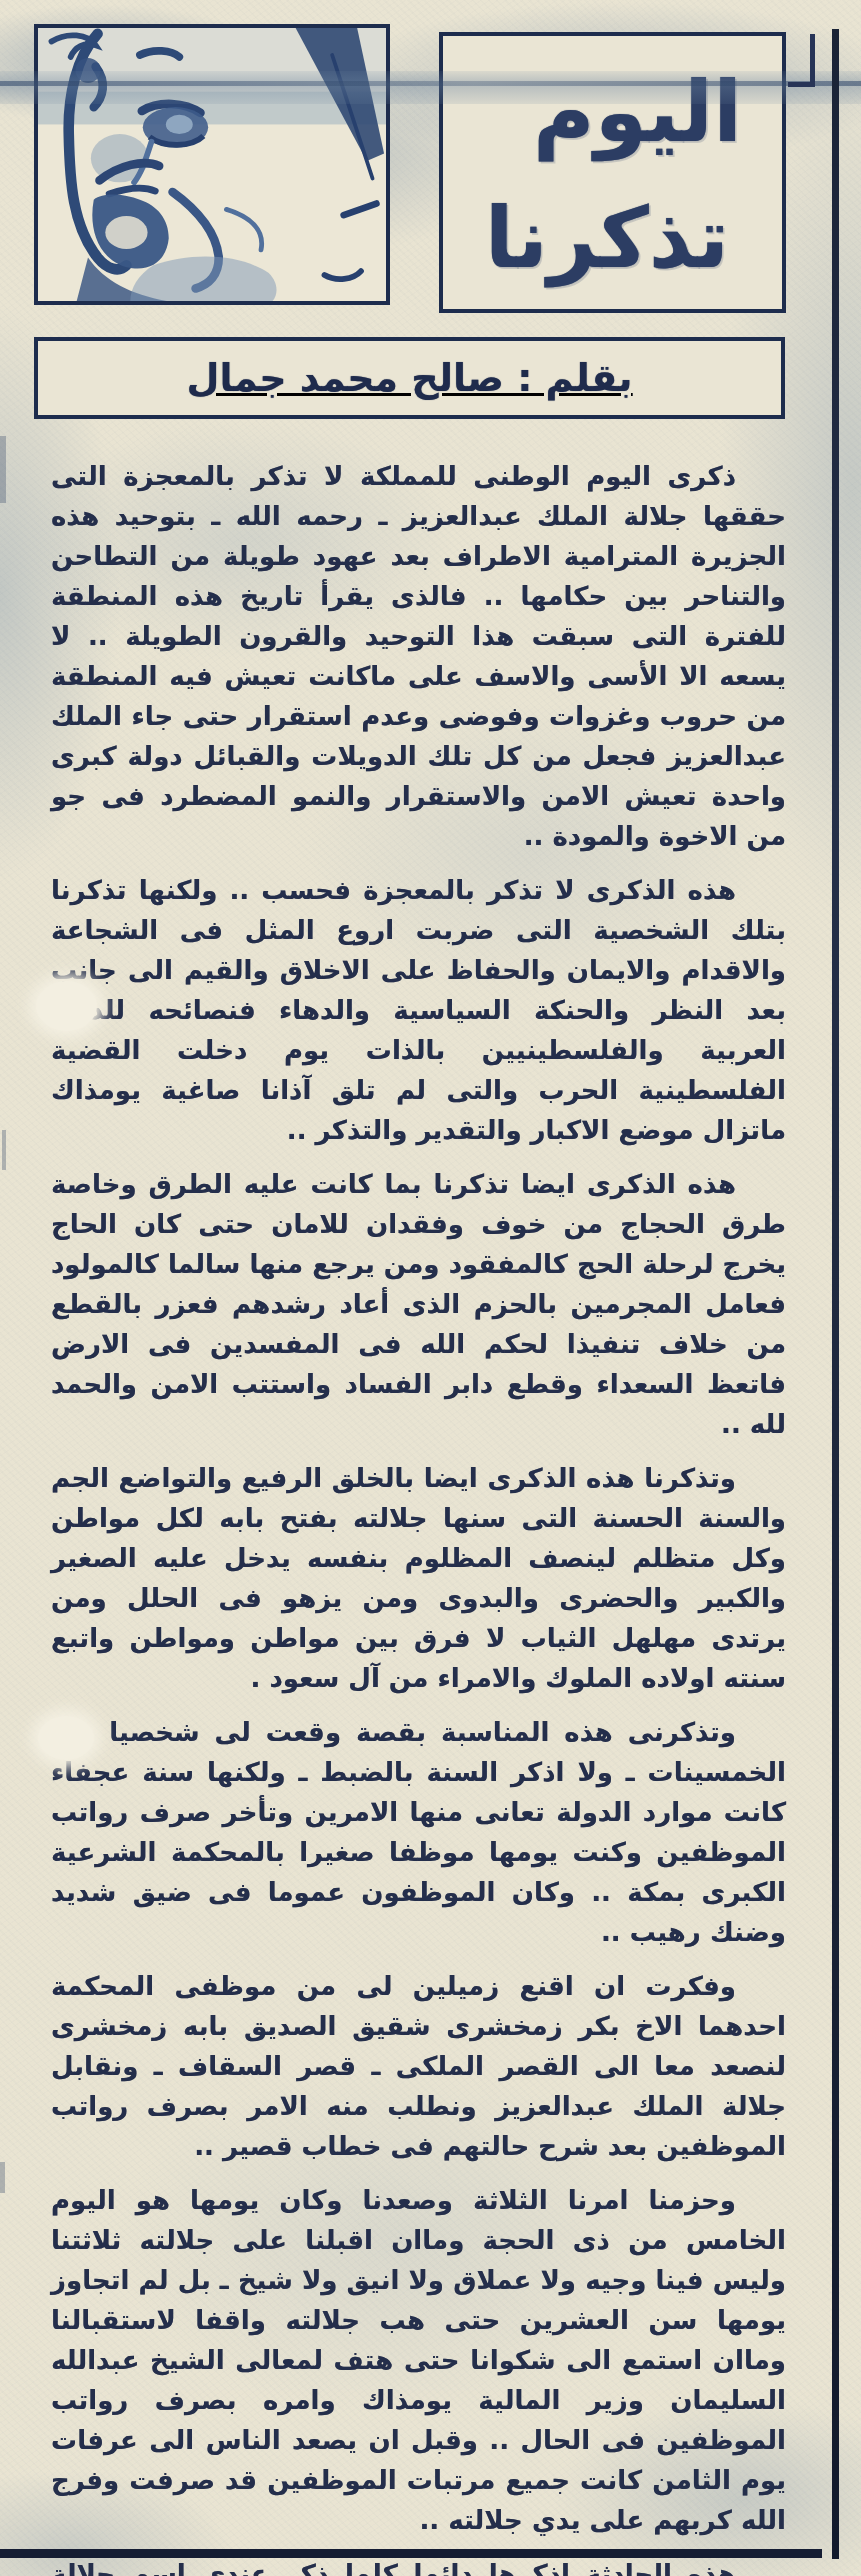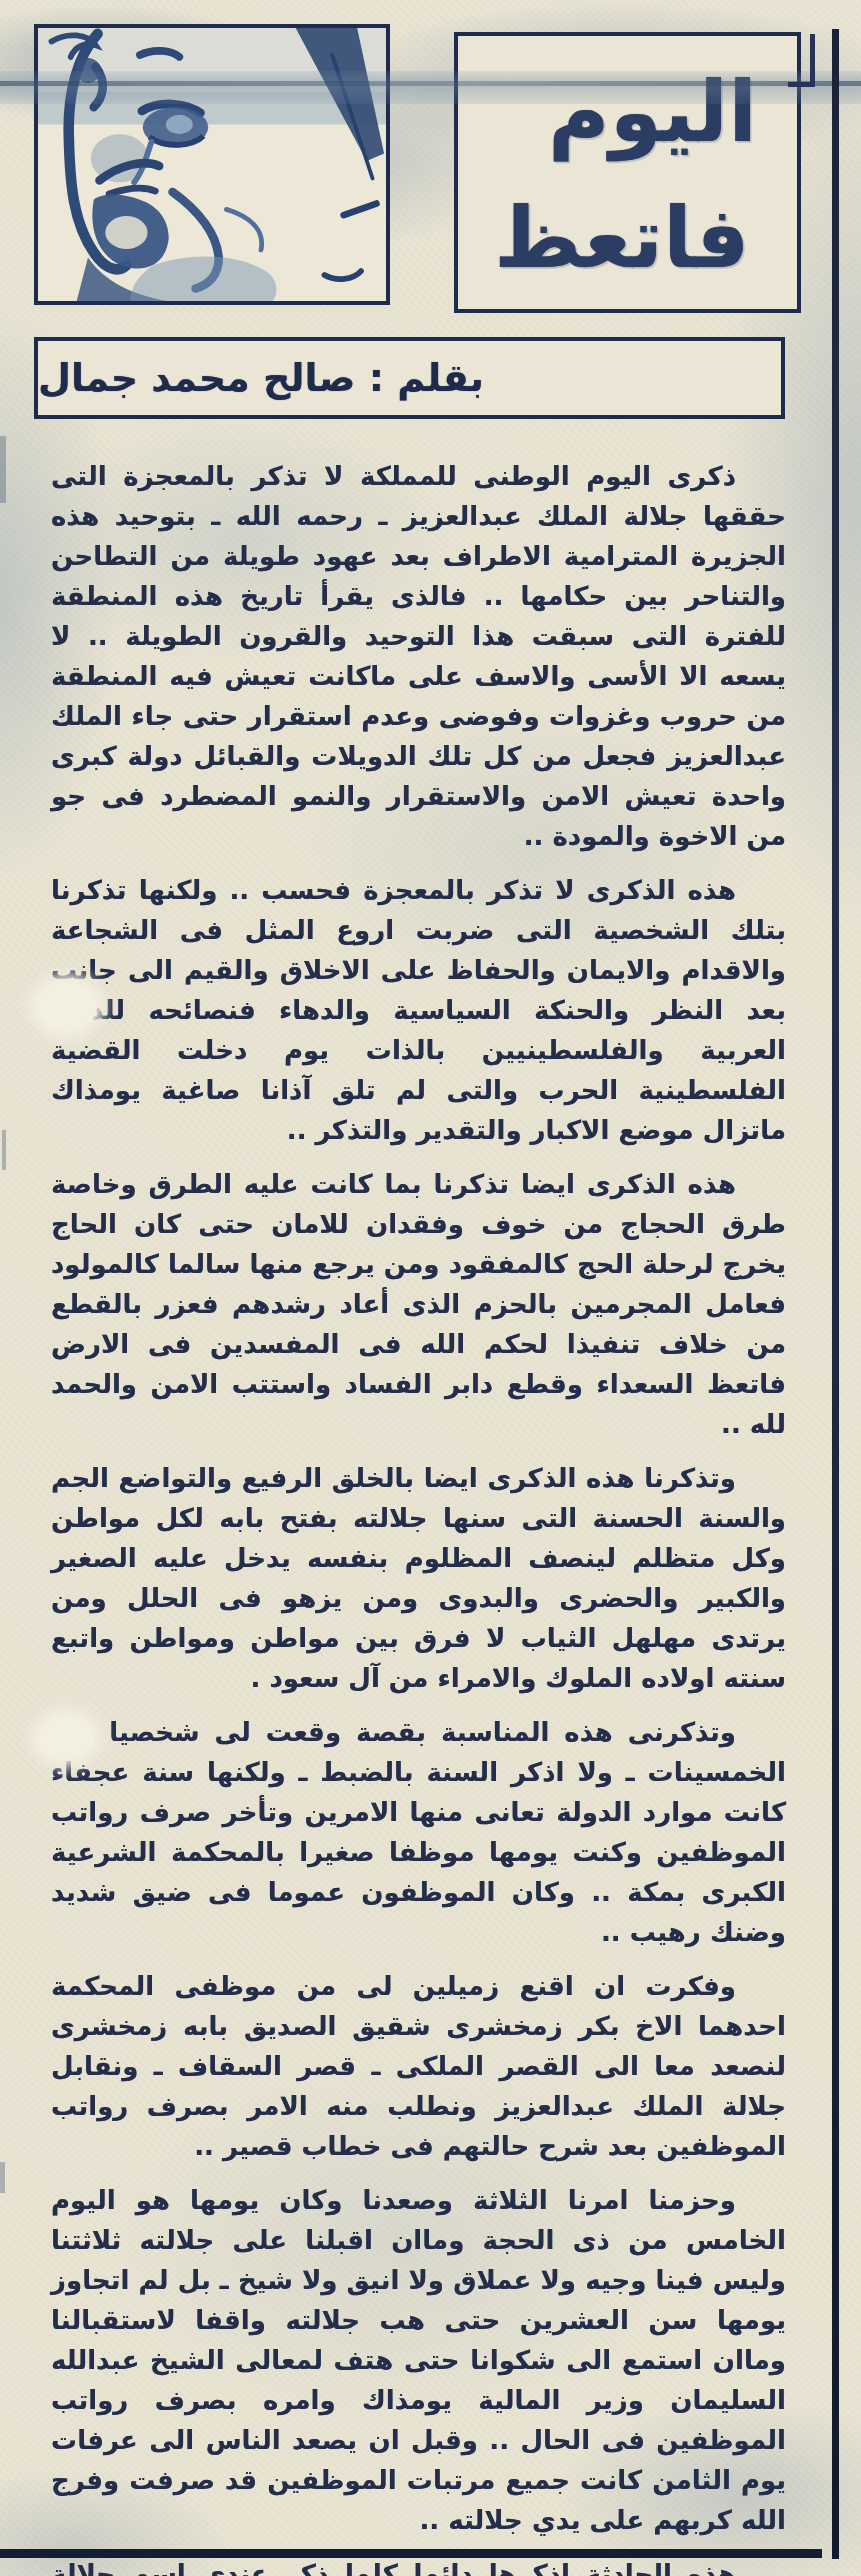--- a/index.html
+++ b/index.html
@@ -40,33 +40,33 @@
   
   .photo-box{
     position:absolute;left:34px;top:24px;width:356px;height:281px;
     border:4.8px solid #1d2c4d;box-sizing:border-box;background:#ece7d6;
   }
   .photo-box svg{display:block;width:100%;height:100%;}
   .title-box{
     position:absolute;left:439px;top:32px;width:347px;height:281px;
     border:4.8px solid #1d2c4d;box-sizing:border-box;background:#eae5d4;
     display:flex;flex-direction:column;align-items:center;justify-content:center;
-    gap:42px;padding-top:5.7px;margin-left:15px;
+    gap:42px;padding-top:5.7px;
   }
   .title-line{
     direction:rtl;font-weight:bold;font-size:84px;line-height:1;
     color:#2c3d63;text-shadow:0 0 1px rgba(44,61,99,.8), 1.9px 1.9px 0 rgba(44,61,99,.18);
     letter-spacing:-1.9px;
   }
   .title-line.first{transform:translateX(25px);}
   .title-line.second{transform:translateX(-5.7px);}
   .byline-box{
     position:absolute;left:34px;top:337px;width:751px;height:82px;
     border:4.8px solid #1d2c4d;box-sizing:border-box;background:#eae5d4;
-    display:flex;align-items:center;justify-content:flex-start;
+    display:flex;align-items:center;justify-content:center;text-decoration:underline;
   }
   .byline-text{
     direction:rtl;font-weight:bold;font-size:38px;color:#1f2b4c;
     text-shadow:0 0 1px rgba(31,43,76,.7);
   }
   
   .article{
     position:absolute;top:442px;right:62px;width:763px;
     direction:rtl;text-align:justify;color:#242e4b;
     font-size:26px;line-height:40px;font-weight:bold;
@@ -136,21 +136,21 @@
         <polygon points="268,0 332,0 360,130 342,138" fill="#2b4571" opacity="0.88"></polygon>
         <path d="M306,28 L348,156" stroke="#27406e" stroke-width="4" stroke-linecap="round"></path>
         <path d="M318,194 L352,182" stroke="#27406e" stroke-width="7" stroke-linecap="round"></path>
         <path d="M298,256 C310,263 328,261 336,252" stroke="#27406e" stroke-width="6" fill="none" stroke-linecap="round"></path>
       </g>
     </svg>
   </div>
 
   <div class="title-box" dir="rtl">
     <div class="title-line first">اليوم</div>
-    <div class="title-line second">فاتعظ</div>
+    <div class="title-line second">تذكرنا</div>
   </div>
 
   <div class="byline-box">
     <div class="byline-text">بقلم : صالح محمد جمال</div>
   </div>
 
   <div class="scan-band"></div>
   <div class="scan-band-line"></div>
 
   <div class="corner-tick-v"></div>

